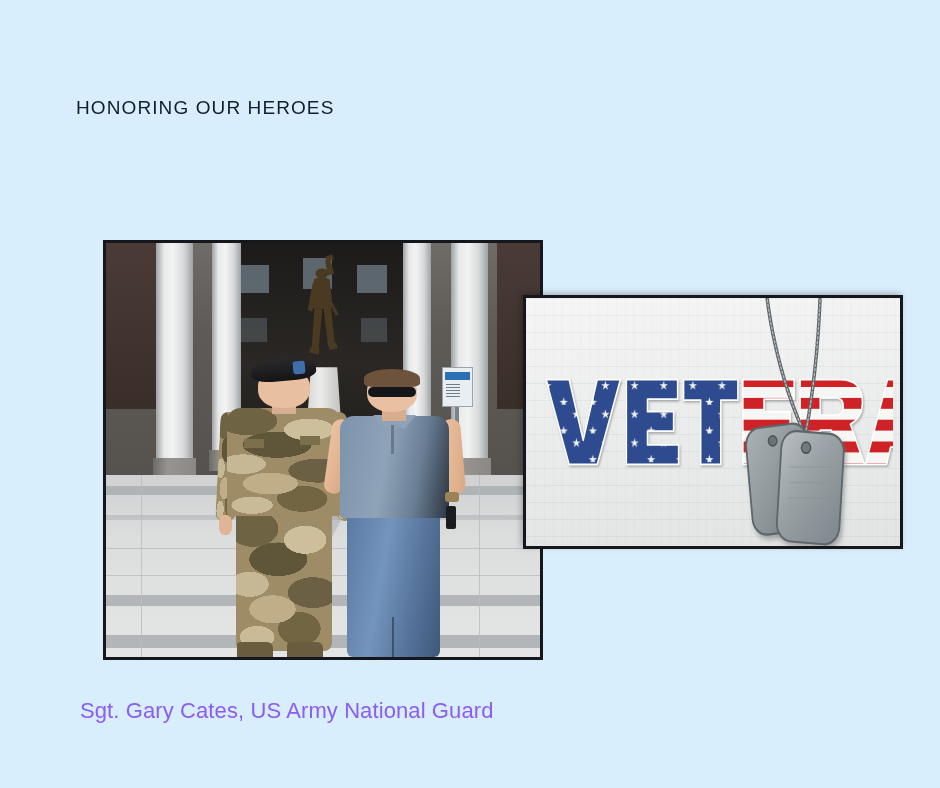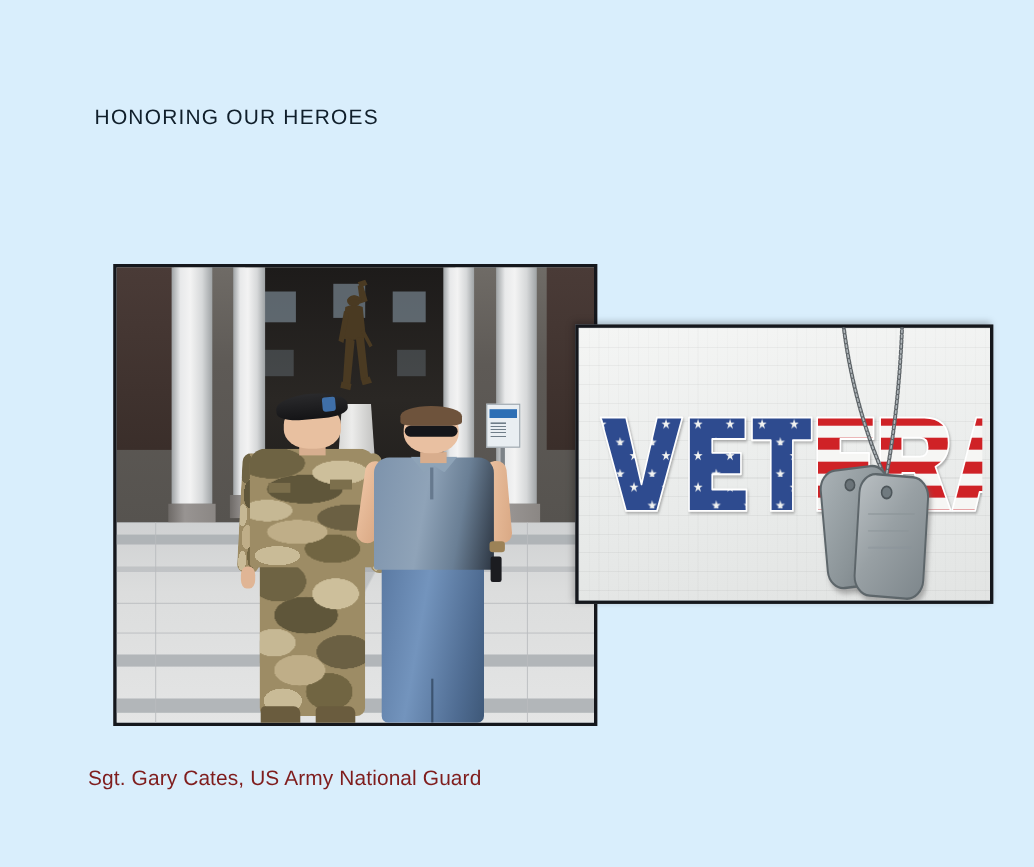--- a/index.html
+++ b/index.html
@@ -16,21 +16,21 @@
   #canvas {
     position: relative;
     width: 940px;
     height: 788px;
     background: #d9eefc;
   }
 
   
   #eyebrow {
     position: absolute;
-    left: 86px;
+    left: 76px;
     top: 97px;
     font-size: 19px;
     letter-spacing: 1.1px;
     color: #101f2b;
     font-weight: 400;
     white-space: nowrap;
     text-align: center;
   }
 
   #headline {
@@ -42,23 +42,23 @@
     letter-spacing: -0.6px;
     color: #101f2b;
     font-weight: 700;
     white-space: nowrap;
   }
 
   #caption {
     position: absolute;
     left: 80px;
     top: 698px;
-    font-size: 19px;
+    font-size: 22px;
     letter-spacing: 0.1px;
-    color: #7f1d1d;
+    color: #8b5cf6;
     font-weight: 400;
     white-space: nowrap;
   }
 
   
   .photo {
     position: absolute;
     overflow: hidden;
     border: 3px solid #15171c;
     background: #9aa3ab;

